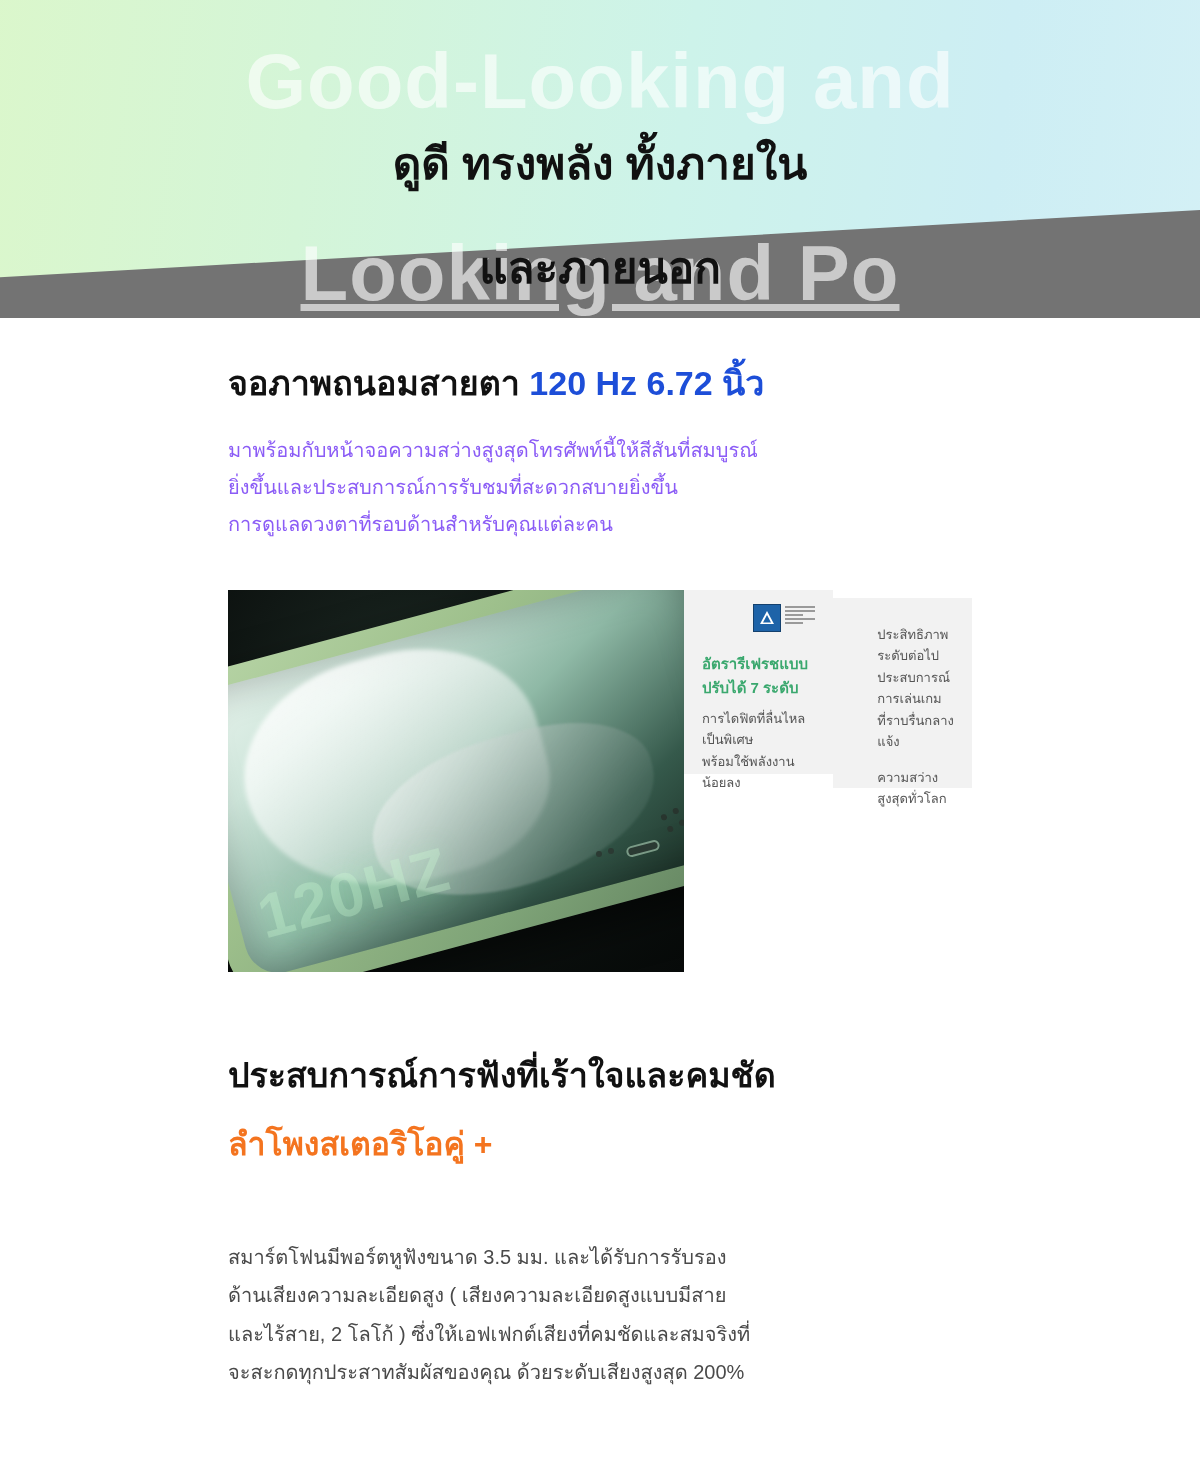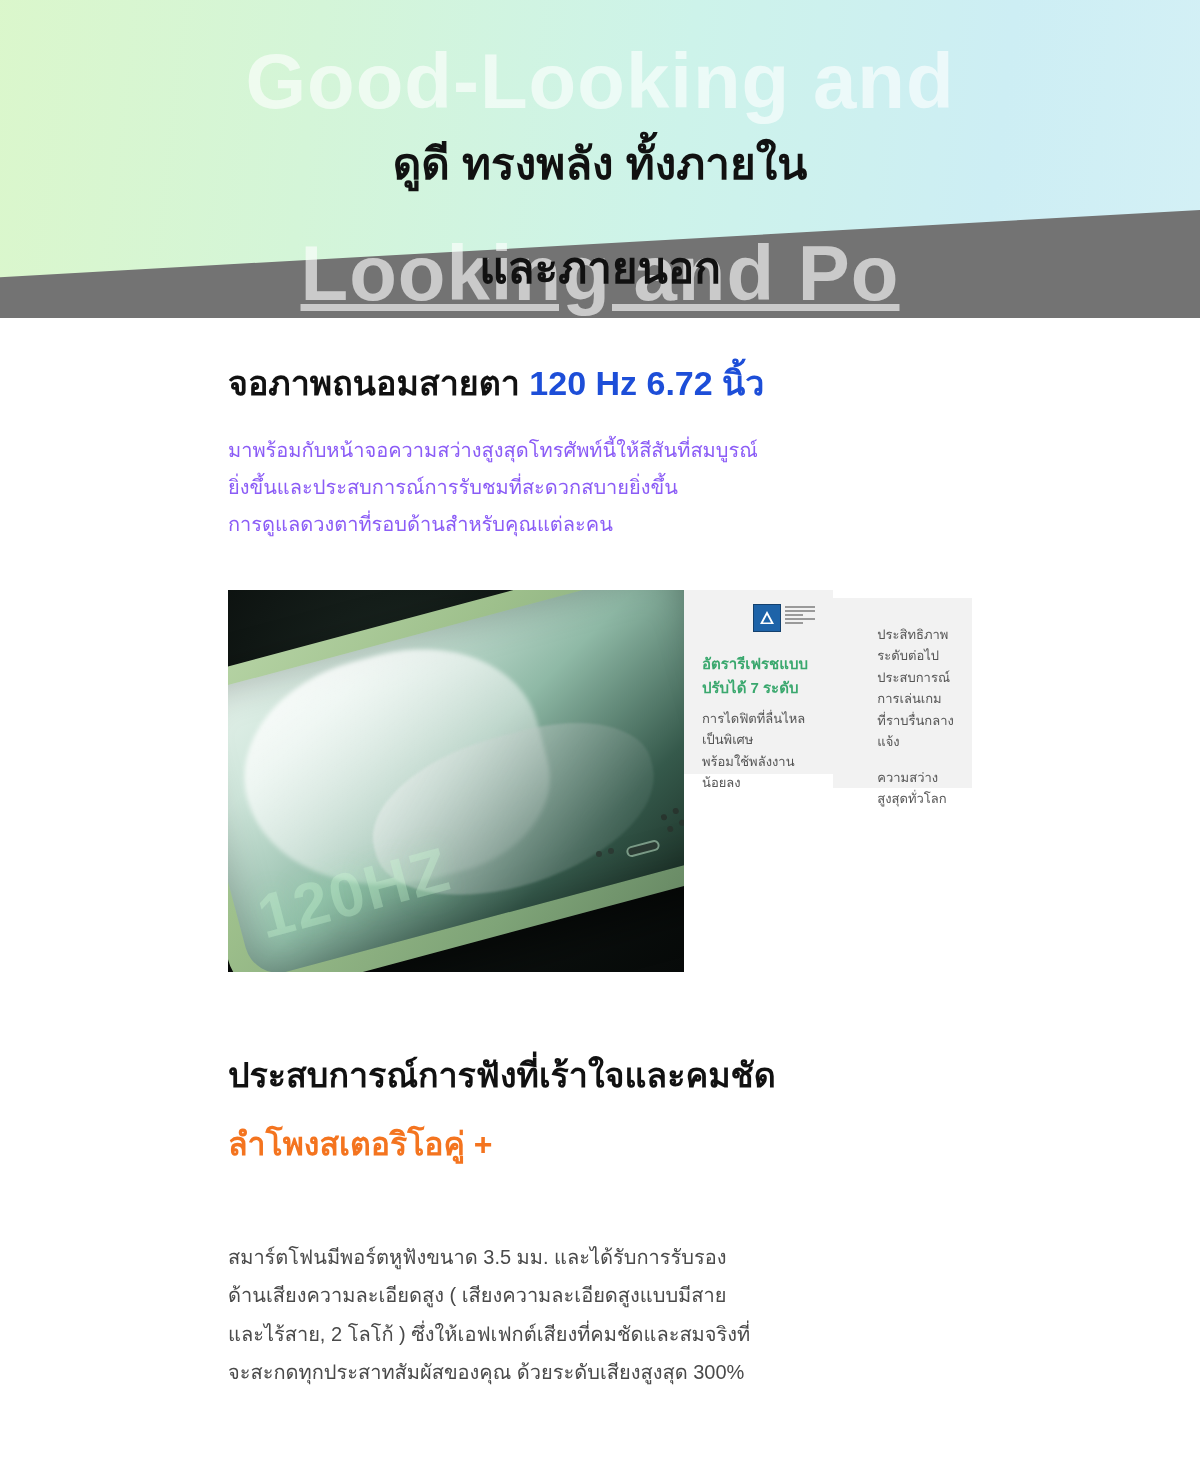--- a/index.html
+++ b/index.html
@@ -333,16 +333,16 @@
     </div>
   </div>
 
   <h2 class="sec2-heading">ประสบการณ์การฟังที่เร้าใจและคมชัด</h2>
   <h3 class="sec2-subheading">ลำโพงสเตอริโอคู่ +</h3>
 
   <div class="sec2-body">
     <p>สมาร์ตโฟนมีพอร์ตหูฟังขนาด 3.5 มม. และได้รับการรับรอง</p>
     <p>ด้านเสียงความละเอียดสูง ( เสียงความละเอียดสูงแบบมีสาย</p>
     <p>และไร้สาย, 2 โลโก้ ) ซึ่งให้เอฟเฟกต์เสียงที่คมชัดและสมจริงที่</p>
-    <p>จะสะกดทุกประสาทสัมผัสของคุณ ด้วยระดับเสียงสูงสุด 300%</p>
+    <p>จะสะกดทุกประสาทสัมผัสของคุณ ด้วยระดับเสียงสูงสุด 200%</p>
   </div>
 
 </div>
 
 </body></html>

